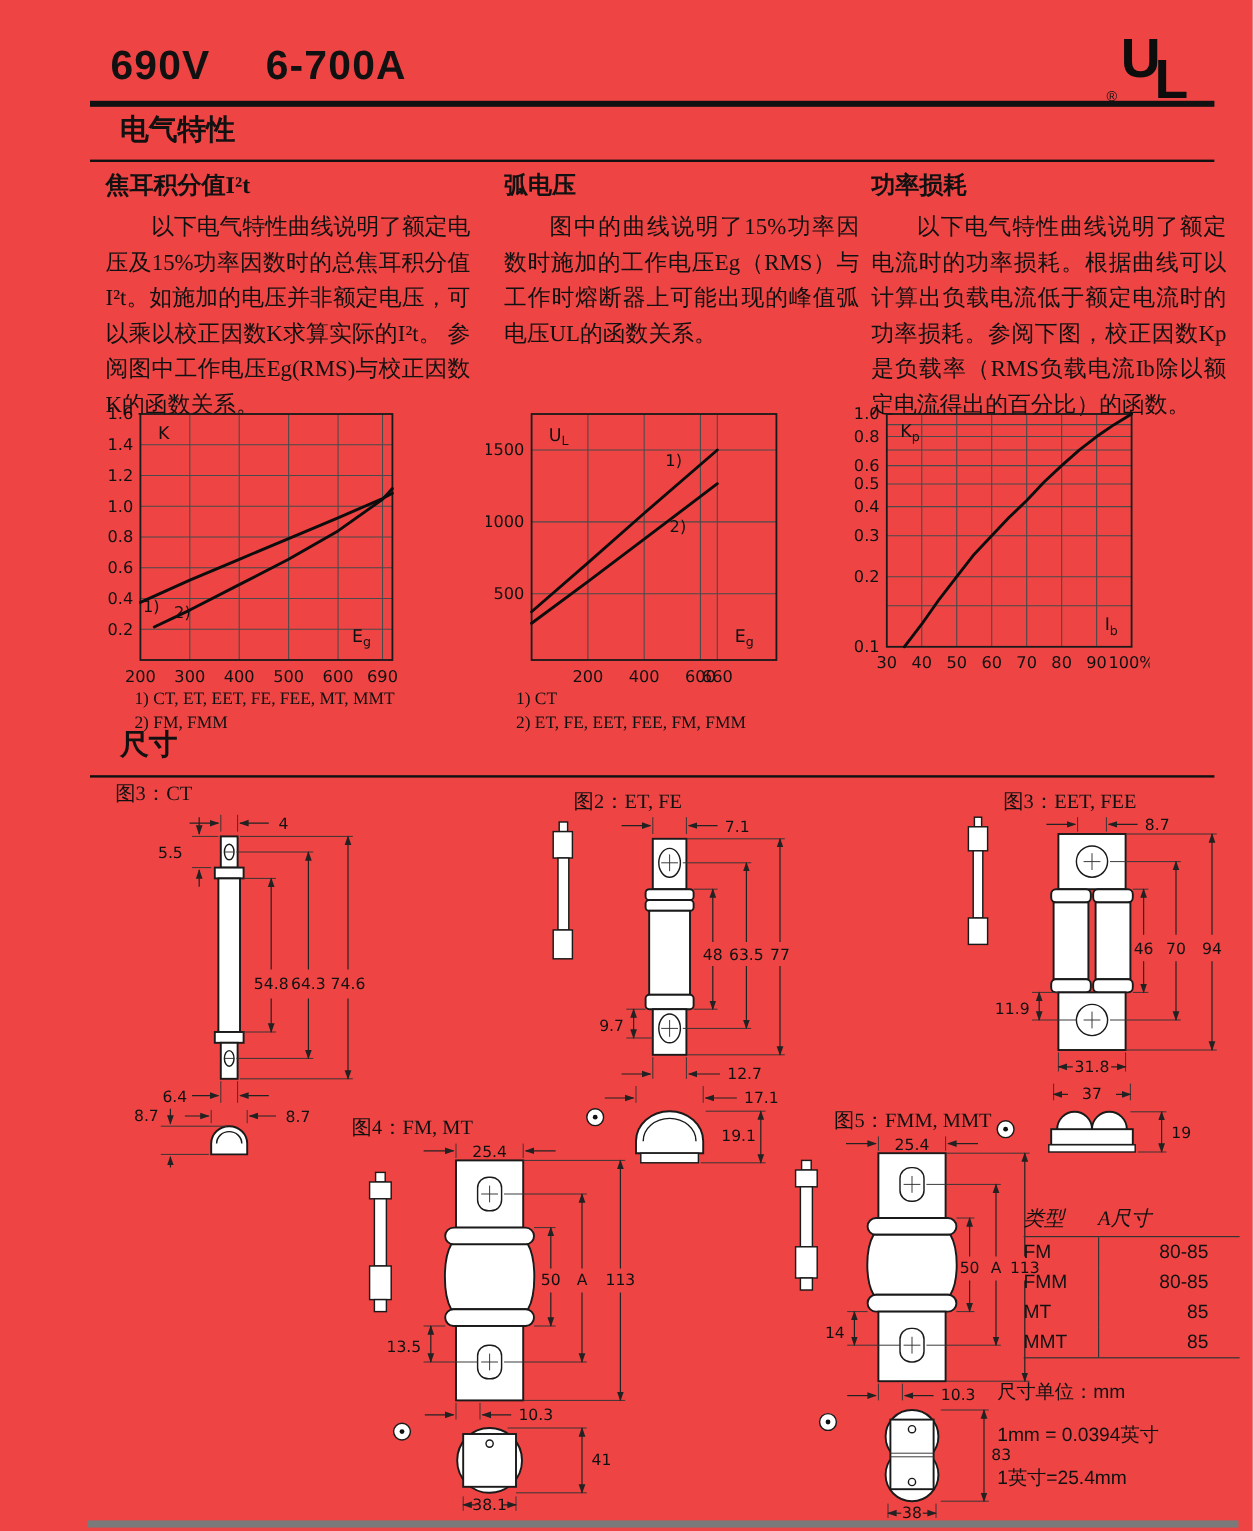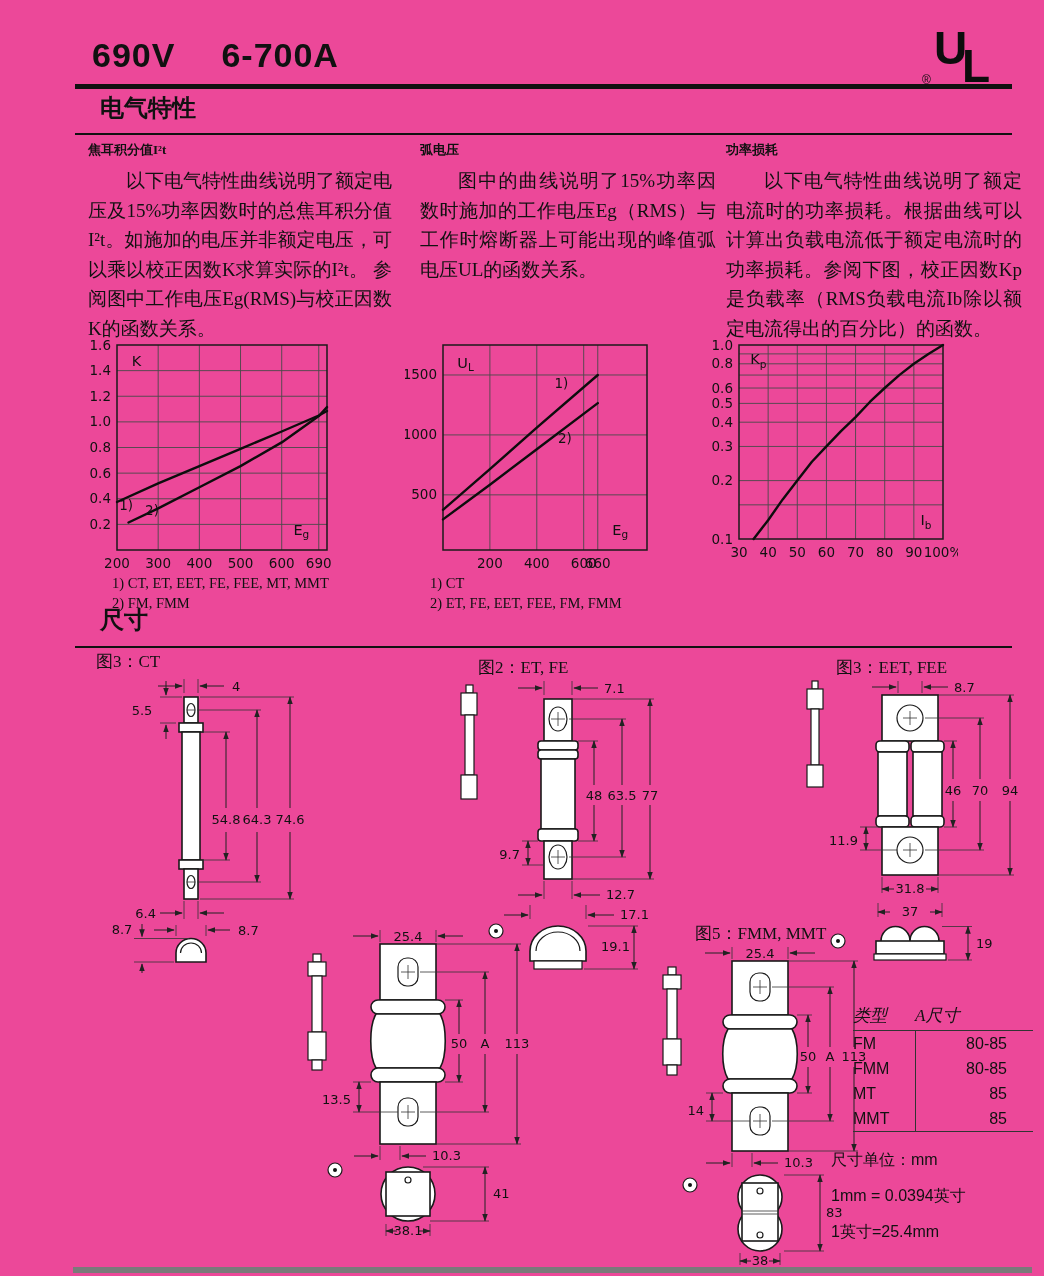--- a/index.html
+++ b/index.html
@@ -1,23 +1,23 @@
 <!DOCTYPE html>
 <html><head>
 <meta charset="utf-8">
 <style>
   html,body{margin:0;padding:0;background:#e8e8e8;}
-  #page{position:relative;width:1044px;height:1276px;background:#ec4899;margin:0 auto;
+  #page{position:relative;width:1044px;height:1276px;background:#ef4444;margin:0 auto;
         font-family:"Liberation Serif","DejaVu Serif",serif;color:#111;overflow:hidden;}
   .abs{position:absolute;}
   .title{font-family:"Liberation Sans","DejaVu Sans",sans-serif;font-weight:bold;
          font-size:34px;letter-spacing:1px;display:flex;gap:46px;}
   .hrule{background:#111;}
   .sechead{font-size:24px;font-weight:bold;margin-left:12px;}
-  .colhead{font-size:13px;font-weight:bold;margin:0 0 7px 0;}
+  .colhead{font-size:20px;font-weight:bold;margin:0 0 7px 0;}
   .colbody{font-size:19px;line-height:29.5px;text-align:justify;text-indent:2em;}
   .legend{font-size:14.5px;line-height:20px;}
   .cap{font-size:17px;}
   
   .grid{stroke:#4a4a4a;stroke-width:0.9;}
   .frame{fill:none;stroke:#1a1a1a;stroke-width:1.5;}
   .curve{fill:none;stroke:#0d0d0d;stroke-width:2.4;stroke-linejoin:round;stroke-linecap:round;}
   .tick{font:13.5px "DejaVu Sans",sans-serif;fill:#111;}
   .axis-name{font:14.5px "DejaVu Sans",sans-serif;fill:#111;}
   .ann{font:13.5px "DejaVu Sans",sans-serif;fill:#111;}
@@ -401,20 +401,21 @@
           <circle cx="48" cy="262" r="2" fill="#111"></circle>
         <line class="ex" x1="152" y1="247.5" x2="182" y2="247.5"></line>
           <line class="ex" x1="158" y1="281" x2="182" y2="281"></line>
         <line class="dm" x1="178" y1="247.5" x2="178" y2="281" marker-start="url(#mc)" marker-end="url(#mc)"></line>
         <text class="dt st" x="186" y="269">19</text>
       </g>
     </svg>
   </div>
 
   <div class="abs" style="left:283px;top:928px;">
+    <div class="cap" style="padding-left:10px;">图4：FM, MT</div>
     <svg width="272" height="312">
       <defs>
           <marker id="md" viewBox="0 0 10 10" refX="9" refY="5" markerWidth="8" markerHeight="8" orient="auto-start-reverse">
             <path d="M0,1.5L10,5L0,8.5z" fill="#222"></path>
           </marker>
         </defs>
       <g>
         <rect class="sh2" x="30" y="26" width="8" height="8"></rect>
         <rect class="sh2" x="25" y="34" width="18" height="14"></rect>
         <rect class="sh2" x="29" y="48" width="10" height="56"></rect>

